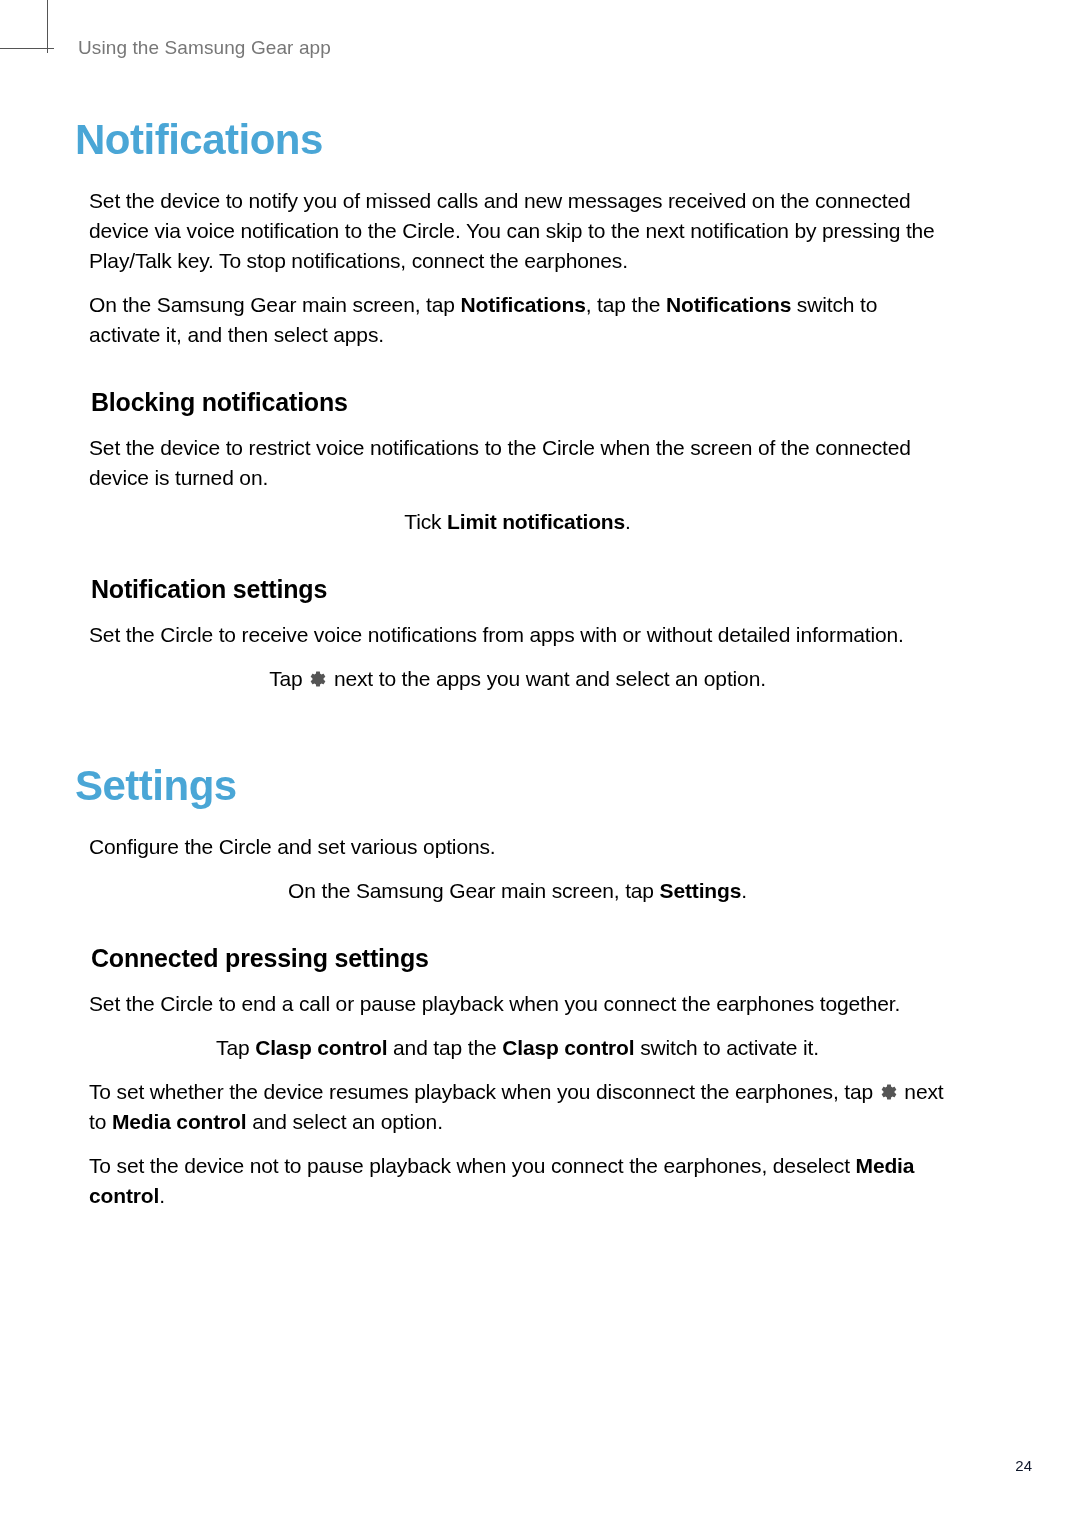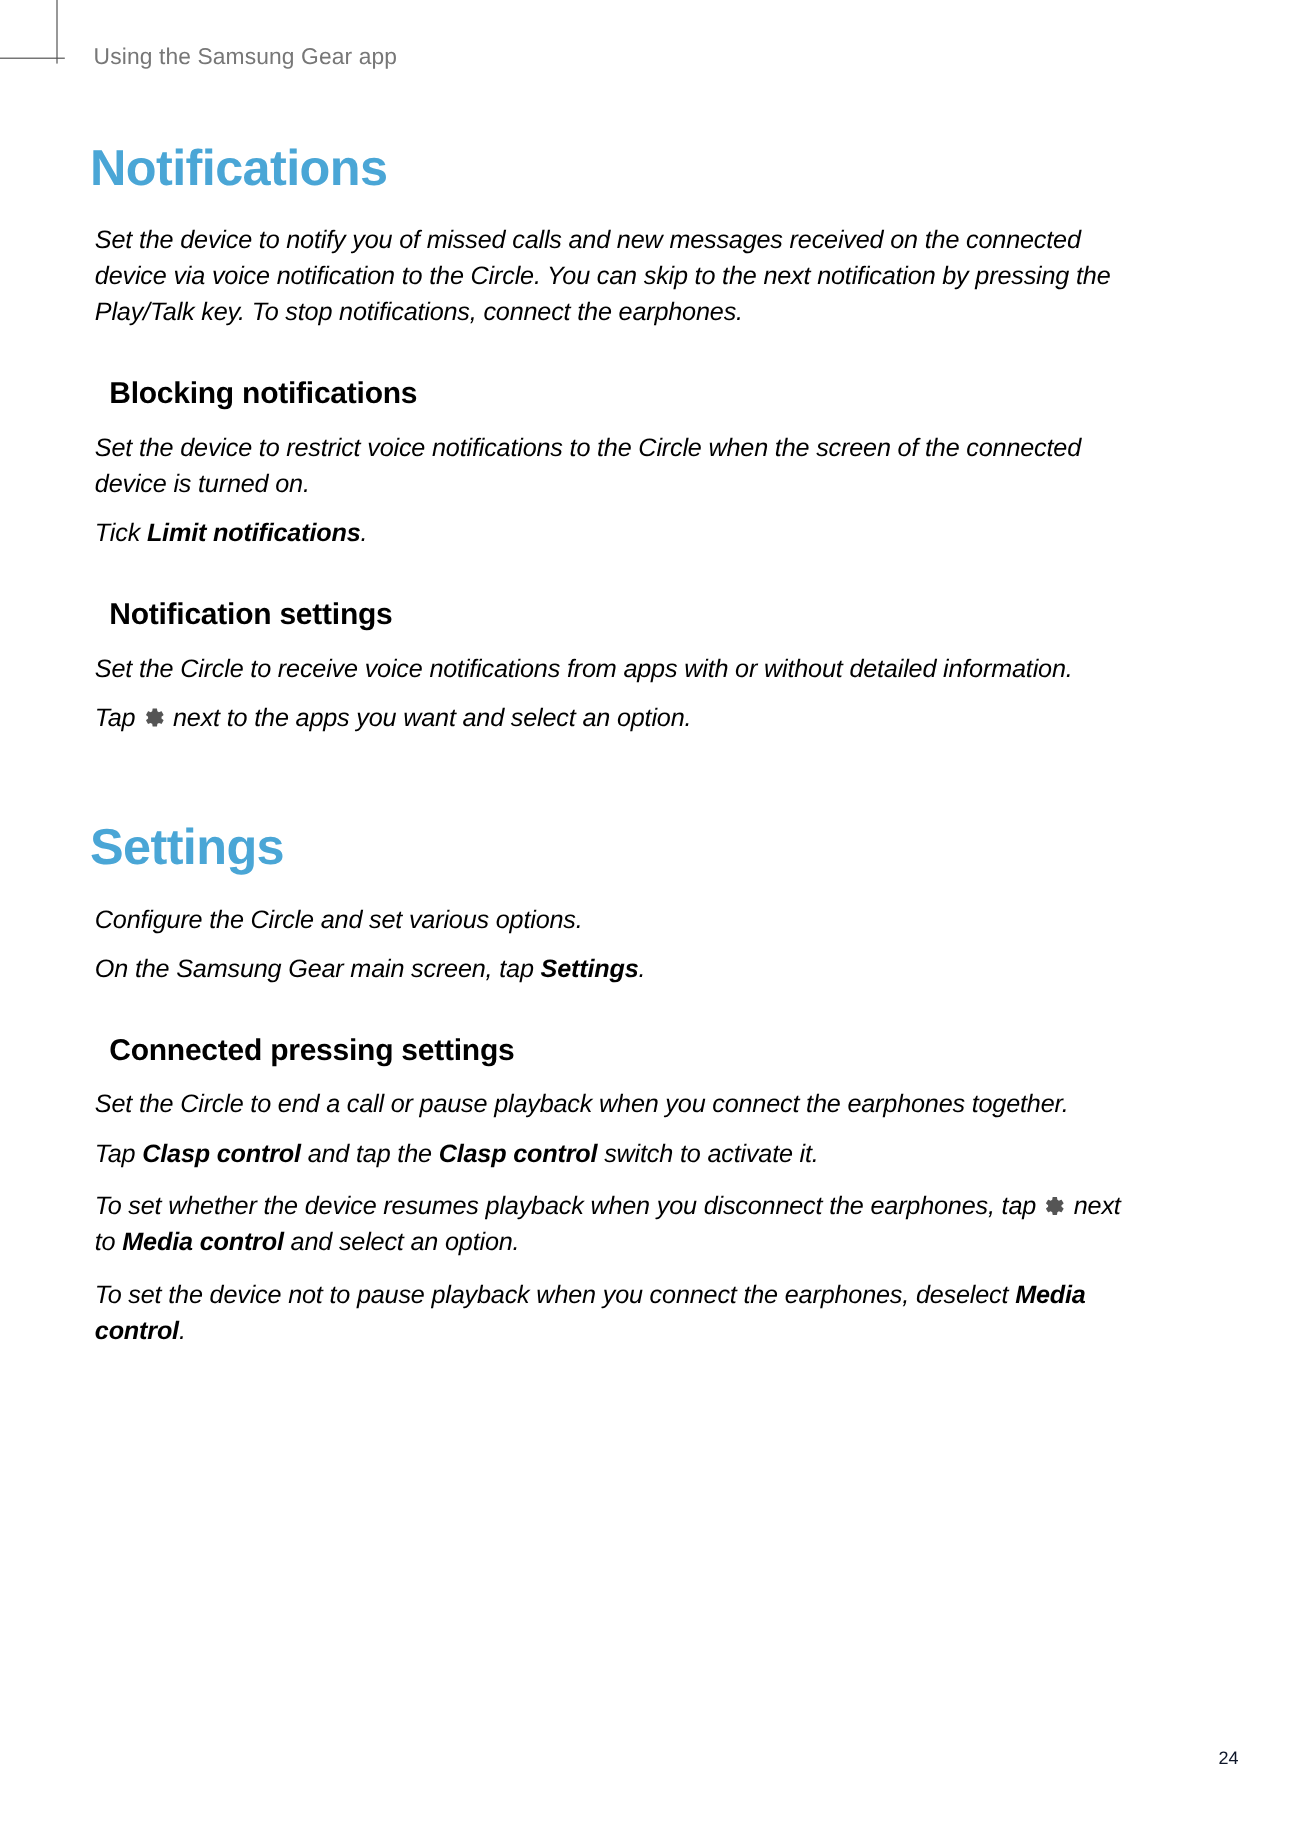--- a/index.html
+++ b/index.html
@@ -55,26 +55,25 @@
     font-weight: 700;
     color: #000;
     margin: 16px;
     margin-top: 38px;
     letter-spacing: -0.2px;
   }
   p.body {
     font-size: 21px;
     line-height: 1.43;
     color: #000;
-    margin: 4px;
+    margin: 14px;
     margin-top: 14px;
     letter-spacing: -0.15px;
-    font-style: italic;
   }
-  p.body.tight { margin-top: 11px; }
+  p.body.tight { margin-top: 11px; text-align: center; }
   p.body.after-h1 { margin-top: 22px; }
   .b { font-weight: 700; }
   .gear-icon {
     display: inline-block;
     vertical-align: -2px;
     margin: 0 1px;
   }
   .gear-icon svg { display: block; }
   .page-number {
     position: absolute;
@@ -92,20 +91,23 @@
 <div class="page">
   <div class="crop-mark-v"></div>
   <div class="crop-mark-h"></div>
 
   <div class="running-header">Using the Samsung Gear app</div>
 
   <h1 class="main first">Notifications</h1>
 
   <p class="body after-h1">Set the device to notify you of missed calls and new messages received on the connected device via voice notification to the Circle. You can skip to the next notification by pressing the Play/Talk key. To stop notifications, connect the earphones.</p>
 
+  <p class="body">
+    <span>On the Samsung Gear main screen, tap </span><span class="b">Notifications</span><span>, tap the </span><span class="b">Notifications</span><span> switch to activate it, and then select apps.</span>
+  </p>
 
   <h2 class="sub">Blocking notifications</h2>
 
   <p class="body">Set the device to restrict voice notifications to the Circle when the screen of the connected device is turned on.</p>
 
   <p class="body tight">
     <span>Tick </span><span class="b">Limit notifications</span><span>.</span>
   </p>
 
   <h2 class="sub">Notification settings</h2>

